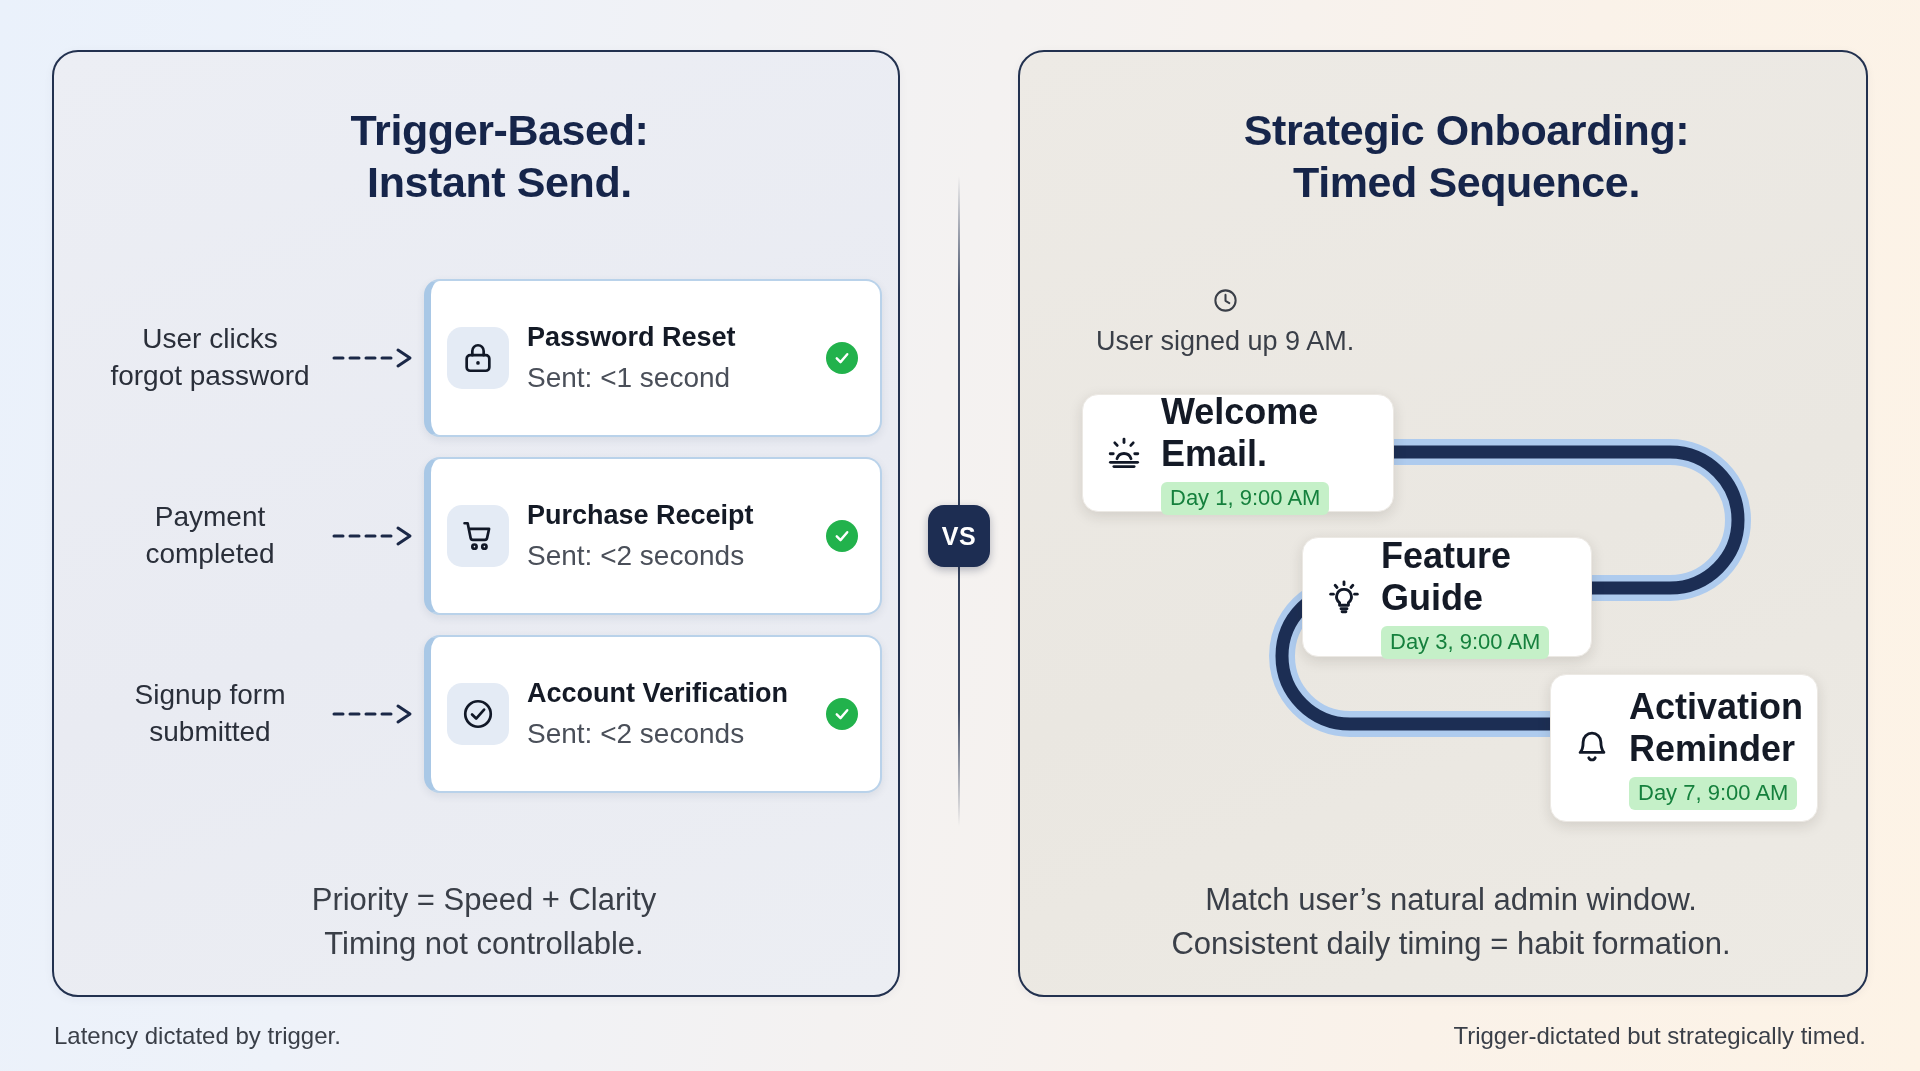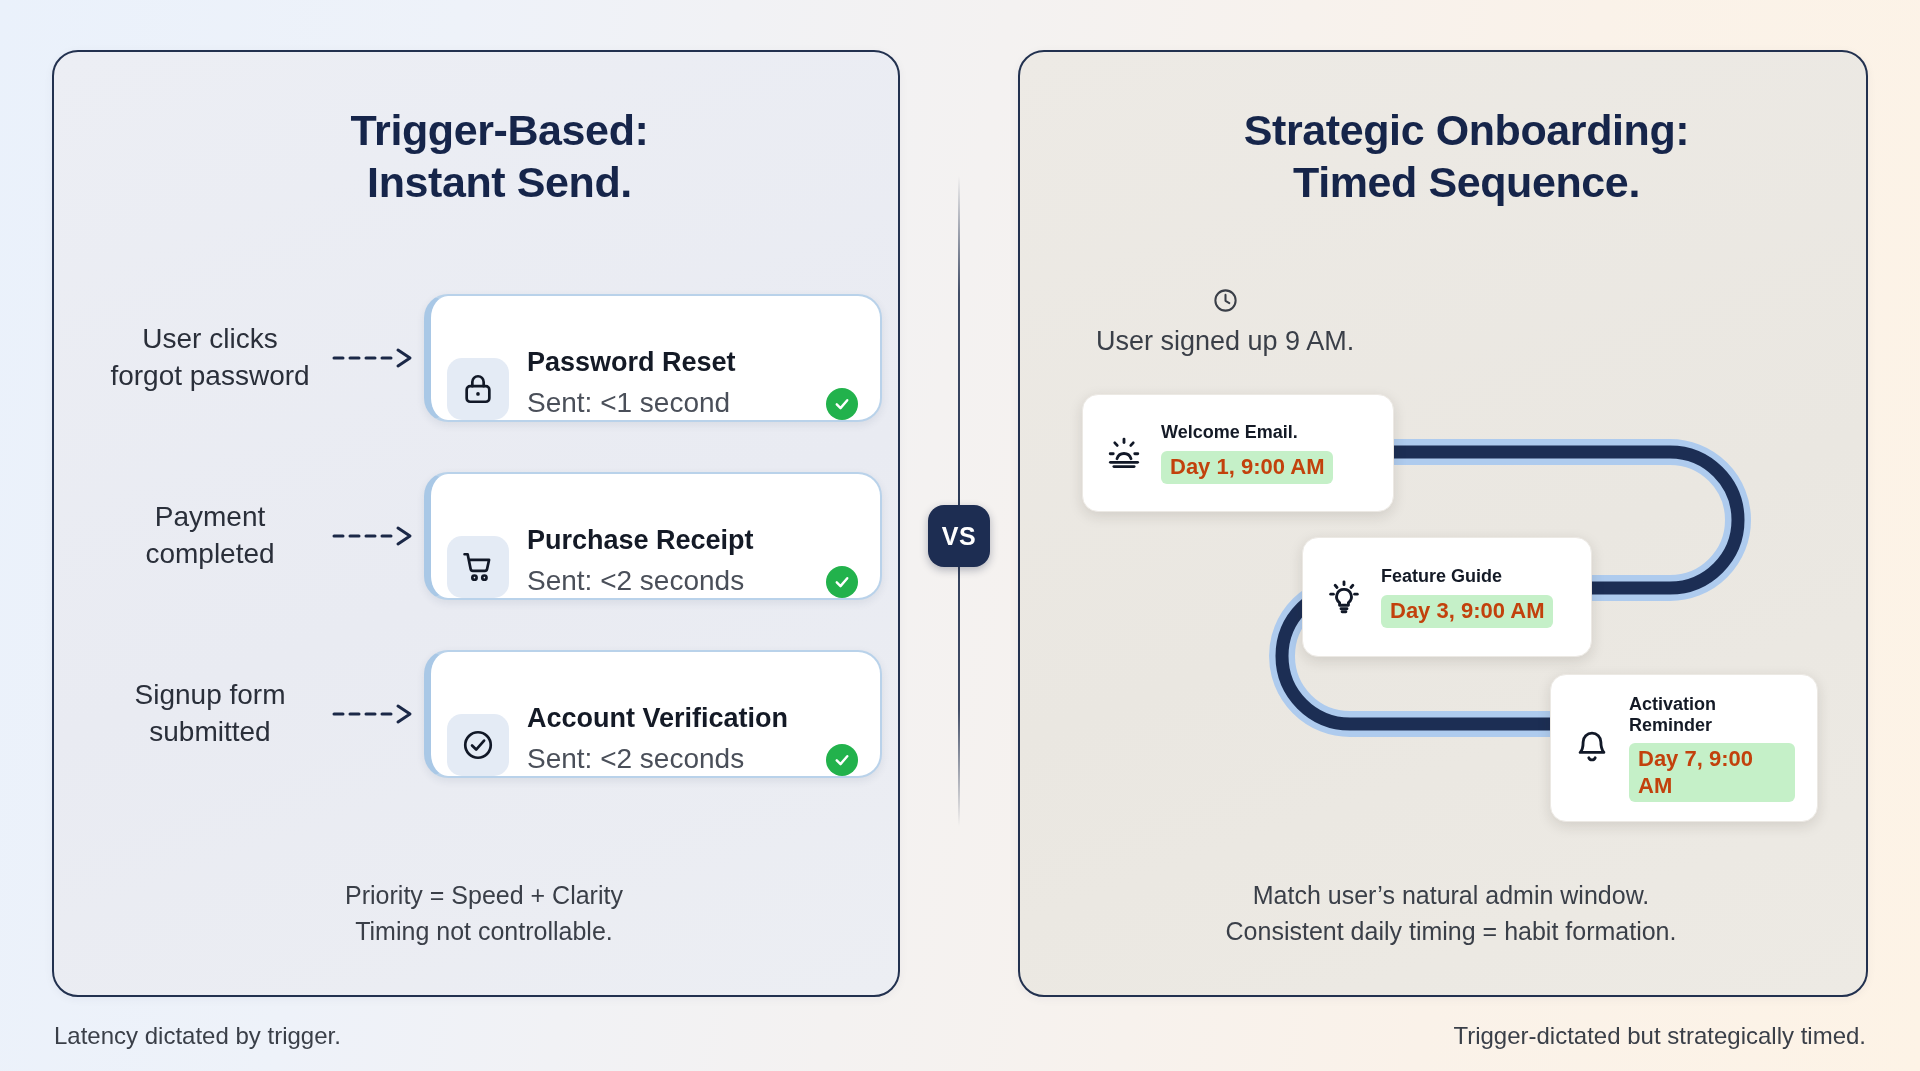--- a/index.html
+++ b/index.html
@@ -94,27 +94,27 @@
   .dashed-arrow {
     flex: 0 0 86px;
     height: 24px;
     position: relative;
     margin: 0 6px 0 4px;
   }
   .dashed-arrow svg { display: block; }
 
   .email-card {
     flex: 1 1 auto;
-    height: 128px;
+    height: 158px;
     background: #ffffff;
     border: 2px solid #b9d2ea;
     border-left: 7px solid #a9c8e6;
-    border-radius: 24px;
-    display: flex;
-    align-items: flex-end;
+    border-radius: 16px;
+    display: flex;
+    align-items: center;
     padding: 0 22px 0 16px;
     box-shadow: 0 3px 8px rgba(30,50,90,.09);
   }
 
   .card-icon-chip {
     width: 62px;
     height: 62px;
     border-radius: 15px;
     background: #e4ebf5;
     display: flex;
@@ -152,21 +152,21 @@
     justify-content: center;
     margin-left: 14px;
   }
   .check-badge svg { display: block; }
 
   
   .panel-footnote {
     position: absolute;
     left: 0; right: 0;
     text-align: center;
-    font-size: 25px;
+    font-size: 31px;
     line-height: 1.42;
     color: #3a3f48;
     padding-left: 16px;
   }
   #panel-left  .panel-footnote { top: 826px; }
   #panel-right .panel-footnote { top: 826px; }
 
   
   #signup-line {
     position: absolute;
@@ -212,36 +212,35 @@
     display: flex;
     align-items: center;
     justify-content: center;
     margin-right: 14px;
   }
   .timed-icon svg { display: block; }
 
   .timed-body { flex: 1 1 auto; }
 
   .timed-title {
-    font-size: 18px;
+    font-size: 36px;
     font-weight: bold;
     color: #141a26;
     line-height: 1.15;
     margin-bottom: 8px;
   }
 
   .timed-chip {
     display: inline-block;
     background: #c5f0c8;
-    color: #c2410c;
+    color: #15803d;
     font-size: 22px;
     border-radius: 6px;
     padding: 3px 9px;
     line-height: 1.2;
-    font-weight: bold;
   }
 
   
   #vs-divider {
     position: absolute;
     left: 959px;
     top: 176px;
     width: 2px;
     height: 650px;
     transform: translateX(-1px);

